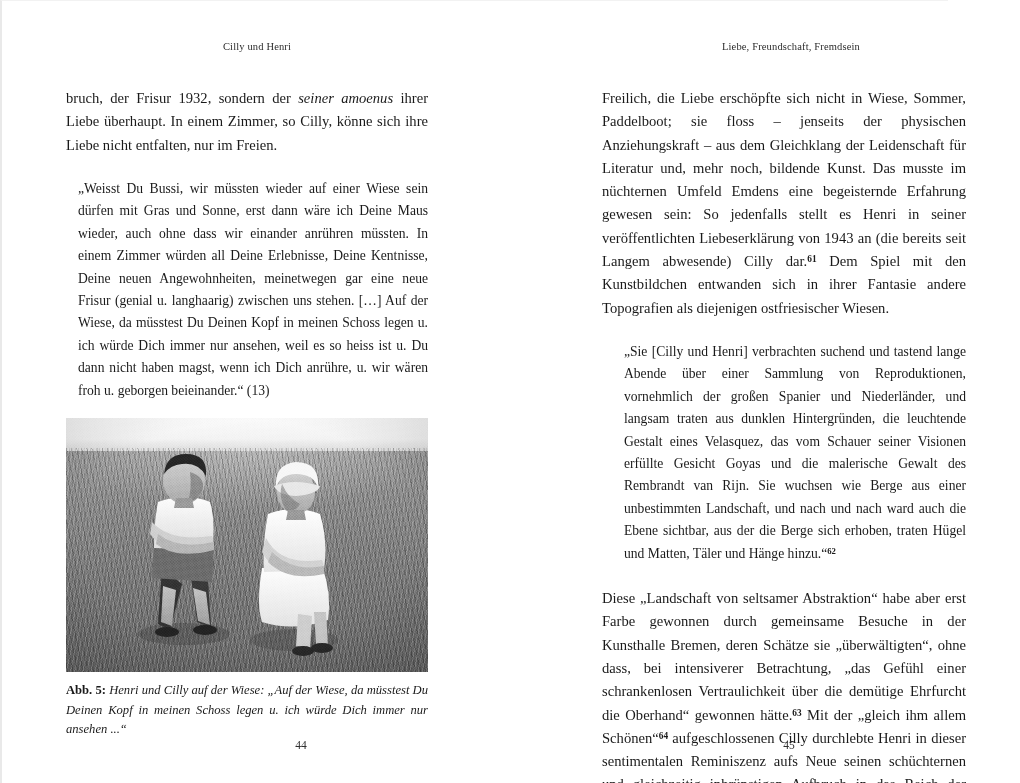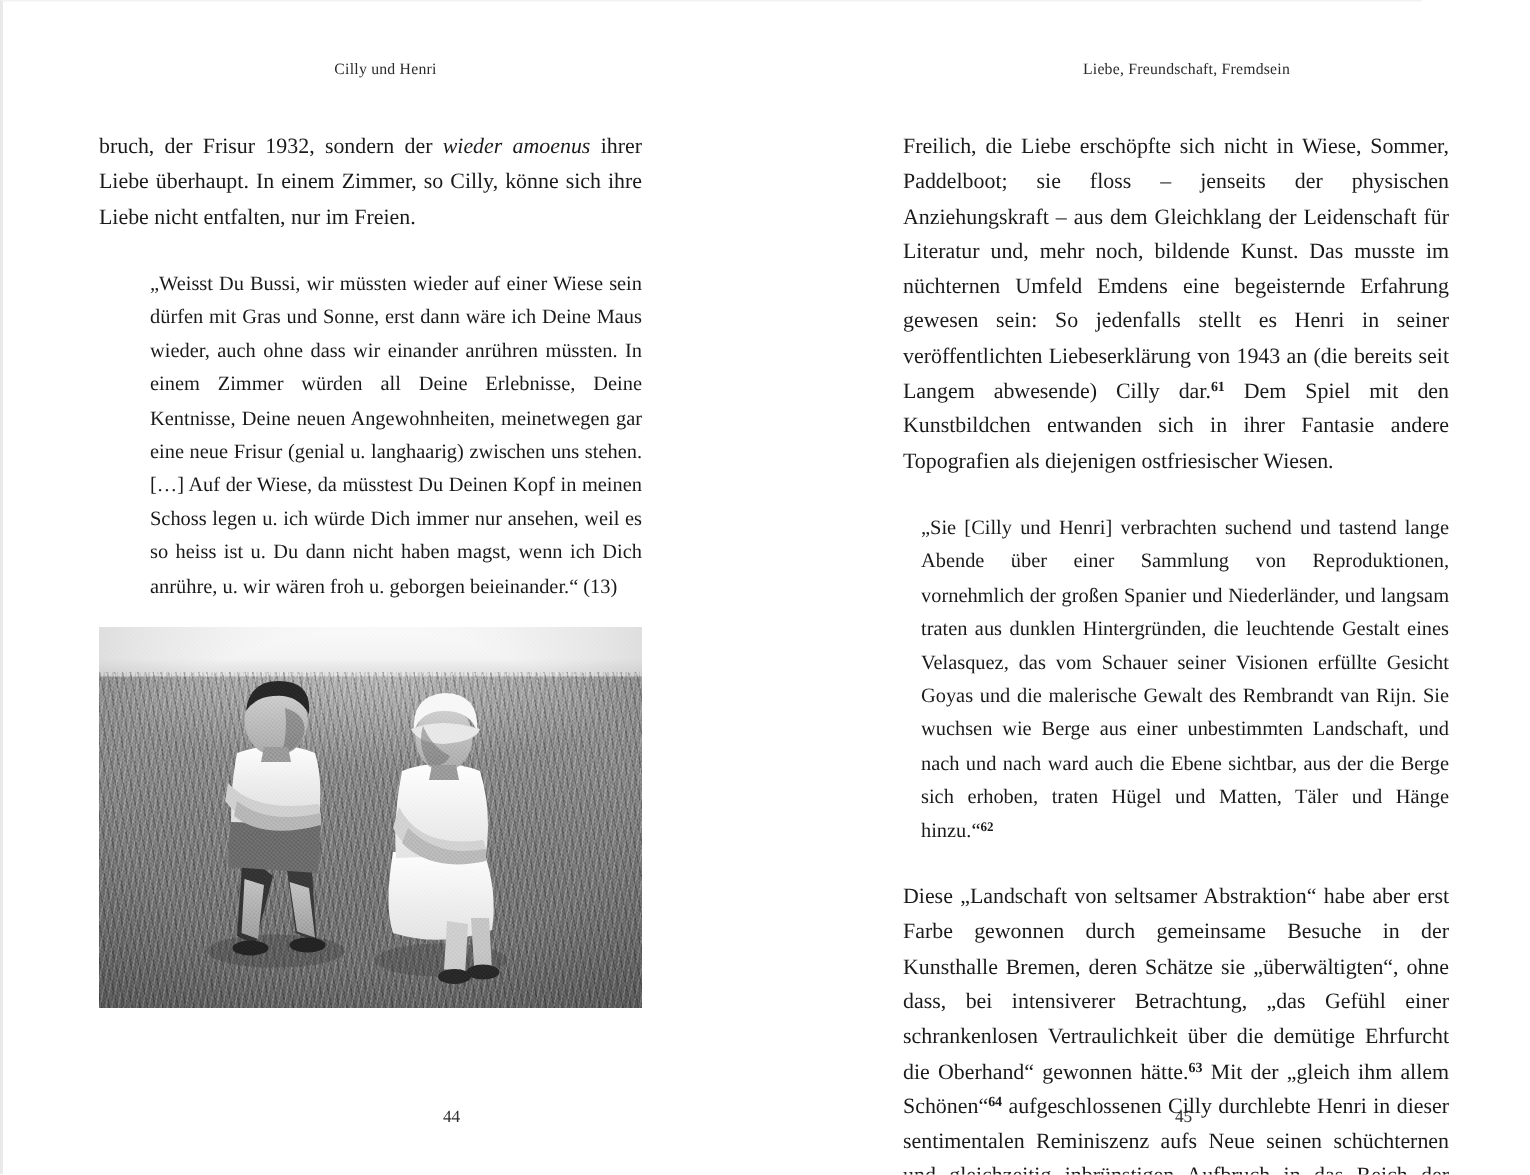--- a/index.html
+++ b/index.html
@@ -79,22 +79,22 @@
     hyphens: manual;
   }
   p.body { text-indent: 0; }
 
   .quote {
     margin: 0;
     font-size: 13.6px;
     line-height: 22.4px;
     text-align: justify;
   }
-  .page-left .quote  { margin-left: 34px; margin-right: 0; }
-  .page-right .quote { margin-left: 12px; margin-right: 0; }
+  .page-left .quote  { margin-left: 12px; margin-right: 0; }
+  .page-right .quote { margin-left: 22px; margin-right: 0; }
 
   .gap-para  { height: 22px; }
   .gap-quote { height: 21px; }
 
   sup {
     font-size: 0.64em;
     vertical-align: 0.48em;
     line-height: 0;
     font-weight: bold;
   }
@@ -174,21 +174,21 @@
 <body>
 
 <div class="spread">
 
   <div class="page page-left">
 
     <div class="running-head">Cilly und Henri</div>
 
     <div class="column">
 
-      <p class="body"><span>bruch, der Frisur 1932, sondern der </span><i>wieder amoenus</i><span> ihrer Liebe überhaupt. In einem Zimmer, so Cilly, könne sich ihre Liebe nicht entfalten, nur im Freien.</span></p>
+      <p class="body"><span>bruch, der Frisur 1932, sondern der </span><i>seiner amoenus</i><span> ihrer Liebe überhaupt. In einem Zimmer, so Cilly, könne sich ihre Liebe nicht entfalten, nur im Freien.</span></p>
 
       <div class="gap-quote"></div>
 
       <blockquote class="quote">„Weisst Du Bussi, wir müssten wieder auf einer Wiese sein dürfen mit Gras und Sonne, erst dann wäre ich Deine Maus wieder, auch ohne dass wir einander anrühren müssten. In einem Zimmer würden all Deine Erlebnisse, Deine Kentnisse, Deine neuen Angewohnheiten, meinetwegen gar eine neue Frisur (genial u. langhaarig) zwischen uns stehen. […] Auf der Wiese, da müsstest Du Deinen Kopf in meinen Schoss legen u. ich würde Dich immer nur ansehen, weil es so heiss ist u. Du dann nicht haben magst, wenn ich Dich anrühre, u. wir wären froh u. geborgen beieinander.“ (13)</blockquote>
 
       <figure class="figure-block">
         <div class="photo">
           <div class="sky"></div>
           <div class="field"></div>
           <div class="grass"></div>
@@ -260,20 +260,21 @@
 
             <path d="M216 66 Q212 80 220 92 Q230 94 234 86 Q222 80 216 66 Z" fill="#6f6c67" opacity="0.5"></path>
 
             <path d="M222 92 L238 92 L240 102 L220 102 Z" fill="#9b9892"></path>
           </svg>
 
           <div class="grain"></div>
           <div class="vignette"></div>
         </div>
 
+        <figcaption><span class="lbl">Abb. 5:</span><span> Henri und Cilly auf der Wiese: „Auf der Wiese, da müsstest Du Deinen Kopf in meinen Schoss legen u. ich würde Dich immer nur ansehen ...“</span></figcaption>
       </figure>
 
     </div>
 
     <div class="folio">44</div>
   </div>
 
   <div class="page page-right">
 
     <div class="running-head">Liebe, Freundschaft, Fremdsein</div>

